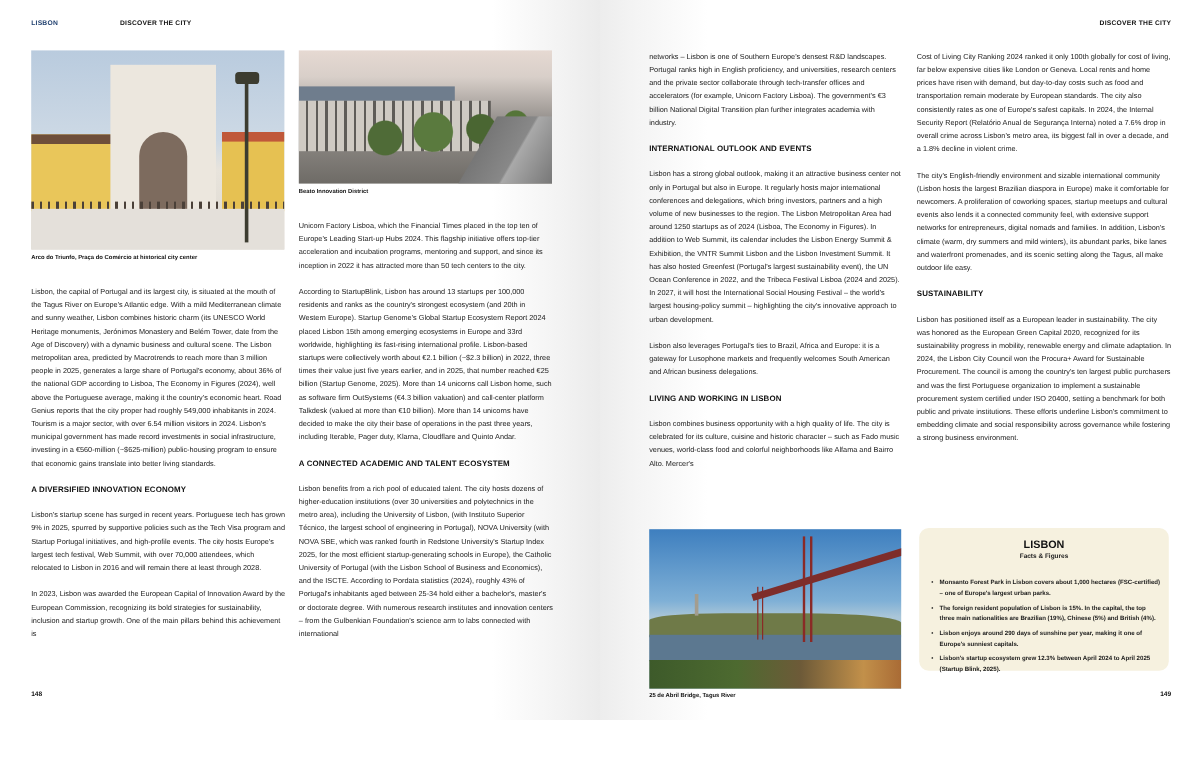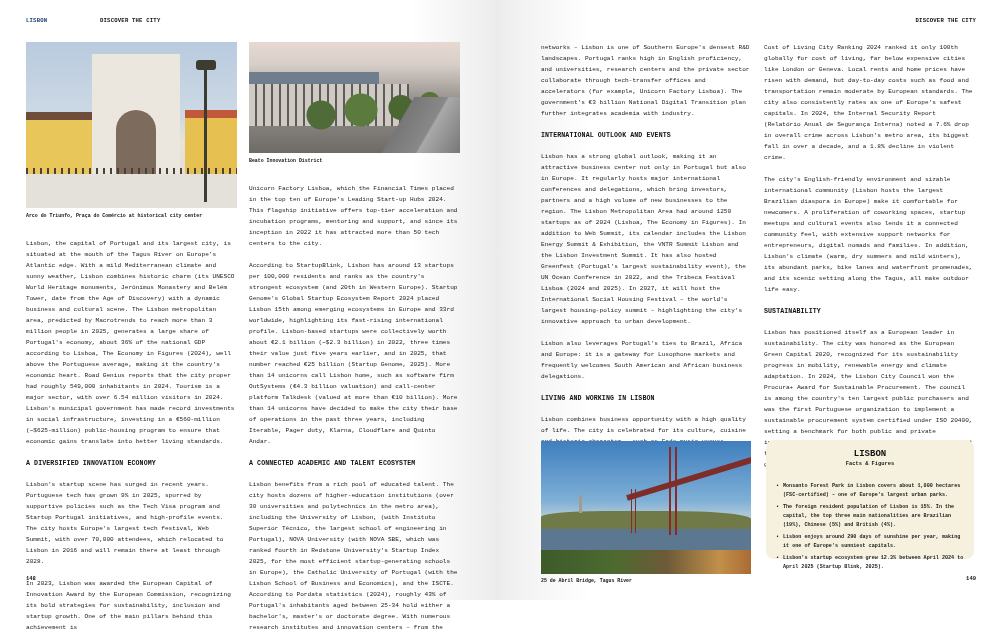--- a/index.html
+++ b/index.html
@@ -1,20 +1,20 @@
 <!DOCTYPE html>
 <html><head>
 <meta charset="utf-8">
 <style>
   * { box-sizing: border-box; margin: 0; padding: 0; }
   html, body { width: 1000px; height: 632px; overflow: hidden; background: #ffffff; }
   body { font-family: "Liberation Sans", sans-serif; color: #1a1a1a; position: relative; }
 
   .spread { position: absolute; left: 0; top: 0; width: 1000px; height: 632px; display: flex; }
-  .page { position: relative; width: 500px; height: 600px; background: #ffffff; font-family: Liberation Mono, monospace; }
+  .page { position: relative; width: 500px; height: 600px; background: #ffffff; }
   .page.left { background: linear-gradient(to right, #ffffff 0%, #ffffff 82%, #f2f2f2 94%, #ebebeb 100%); }
   .page.right { background: linear-gradient(to left, #ffffff 0%, #ffffff 82%, #f4f4f4 94%, #ededed 100%); }
 
   .runhead { position: absolute; top: 17px; font-size: 5.6px; font-weight: bold; letter-spacing: 0.2px; text-transform: uppercase; }
   .runhead.brand { left: 26px; color: #1f3f6e; }
   .runhead.section-l { left: 100px; color: #111; }
   .runhead.section-r { right: 24px; color: #111; }
 
   .folio { position: absolute; bottom: 18px; font-size: 5.5px; font-weight: bold; color: #111; }
   .folio.l { left: 26px; }

